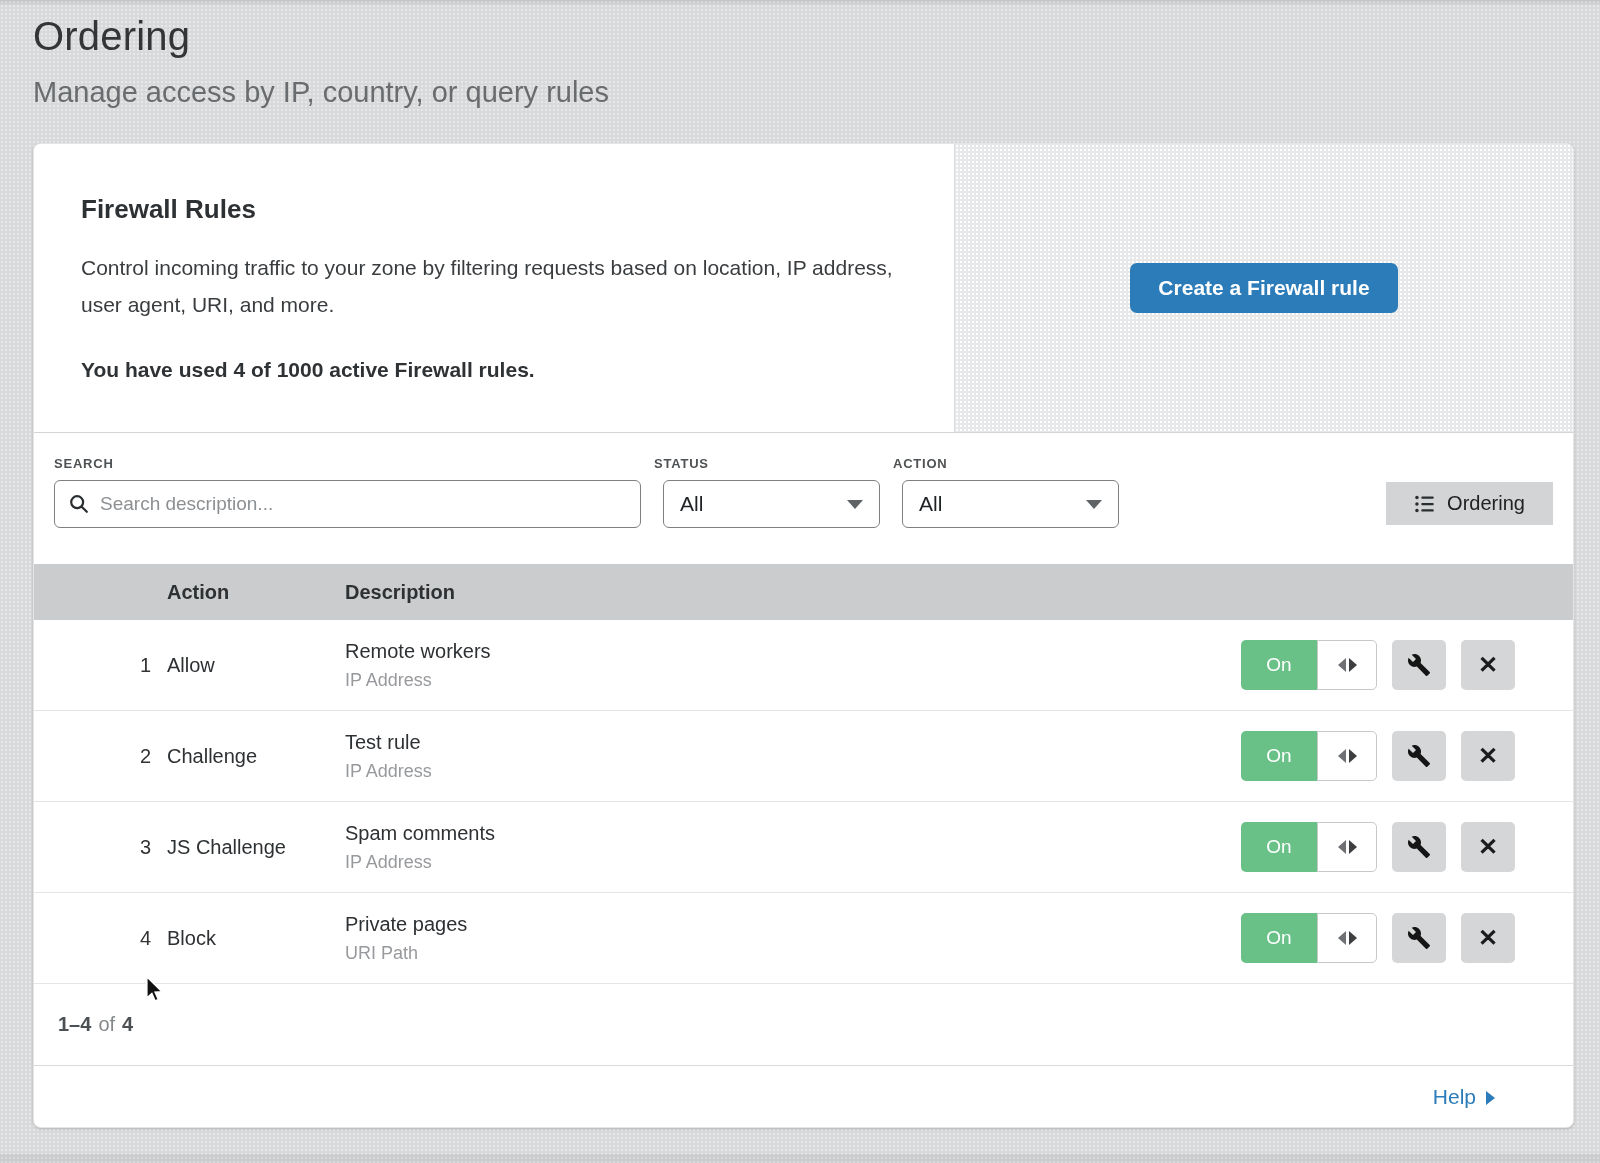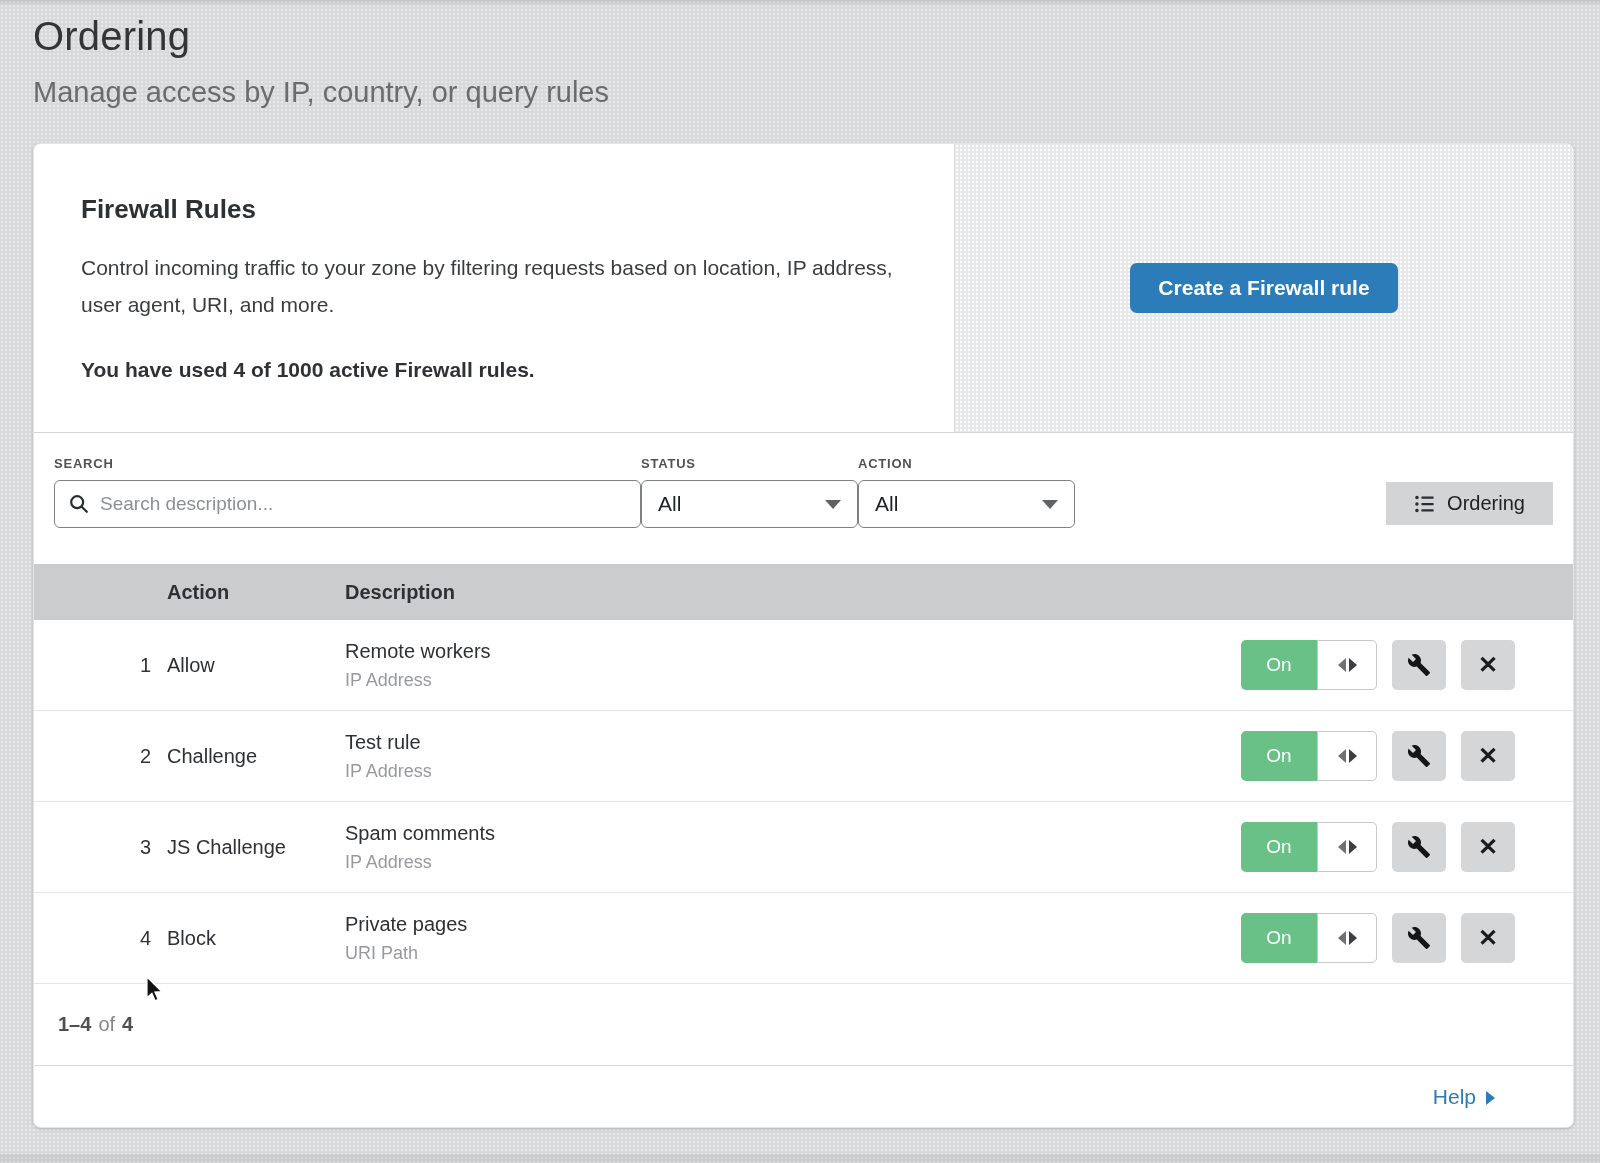--- a/index.html
+++ b/index.html
@@ -49,33 +49,33 @@
     border-left: 1px solid #d9dadb;
     display: flex; align-items: center; justify-content: center;
   }
   .btn-primary {
     background: #2b7cb9; color: #fff; border: none; cursor: pointer;
     font-family: inherit; font-size: 21px; font-weight: 600;
     padding: 0 28px; height: 50px; border-radius: 7px;
   }
 
   
-  .filter-row { display: flex; align-items: flex-start; padding: 23px 20px 36px 20px; }
+  .filter-row { display: flex; align-items: flex-start; padding: 23px 20px 36px 20px; gap: 13px; }
   .filter-group { }
   .filter-label { display: block; font-size: 13px; font-weight: 700; letter-spacing: .06em; color: #4f5254; margin-bottom: 9px; }
   .input-wrap { position: relative; }
   .input-wrap svg { position: absolute; left: 14px; top: 13px; }
   .search-input {
     width: 587px; height: 48px; border: 1px solid #7e8183; border-radius: 6px;
     font-family: inherit; font-size: 19px; color: #333; padding: 0 14px 0 45px; background: #fff;
   }
   .search-input::placeholder { color: #8d9093; }
   .select-box {
     width: 217px; height: 48px; border: 1px solid #7e8183; border-radius: 6px; background: #fff;
-    display: flex; align-items: center; padding: 0 16px; font-size: 21px; color: #1f2224; cursor: pointer;
+    display: flex; align-items: center; padding: 0 16px; font-size: 21px; color: #1f2224; cursor: pointer; margin-left: 9px;
   }
   .caret-down { margin-left: auto; width: 0; height: 0; border-left: 8px solid transparent; border-right: 8px solid transparent; border-top: 9px solid #606365; }
   .ordering-btn {
     margin-left: auto; align-self: flex-end; margin-bottom: 3px;
     width: 167px; height: 43px; background: #d3d4d5; border: none; border-radius: 0; cursor: pointer;
     font-family: inherit; font-size: 20px; color: #222; display: flex; align-items: center; justify-content: center; gap: 11px;
   }
 
   
   .table-header { height: 56px; background: #cbcccd; display: flex; align-items: center; font-size: 20px; font-weight: 700; color: #2e3133; }

